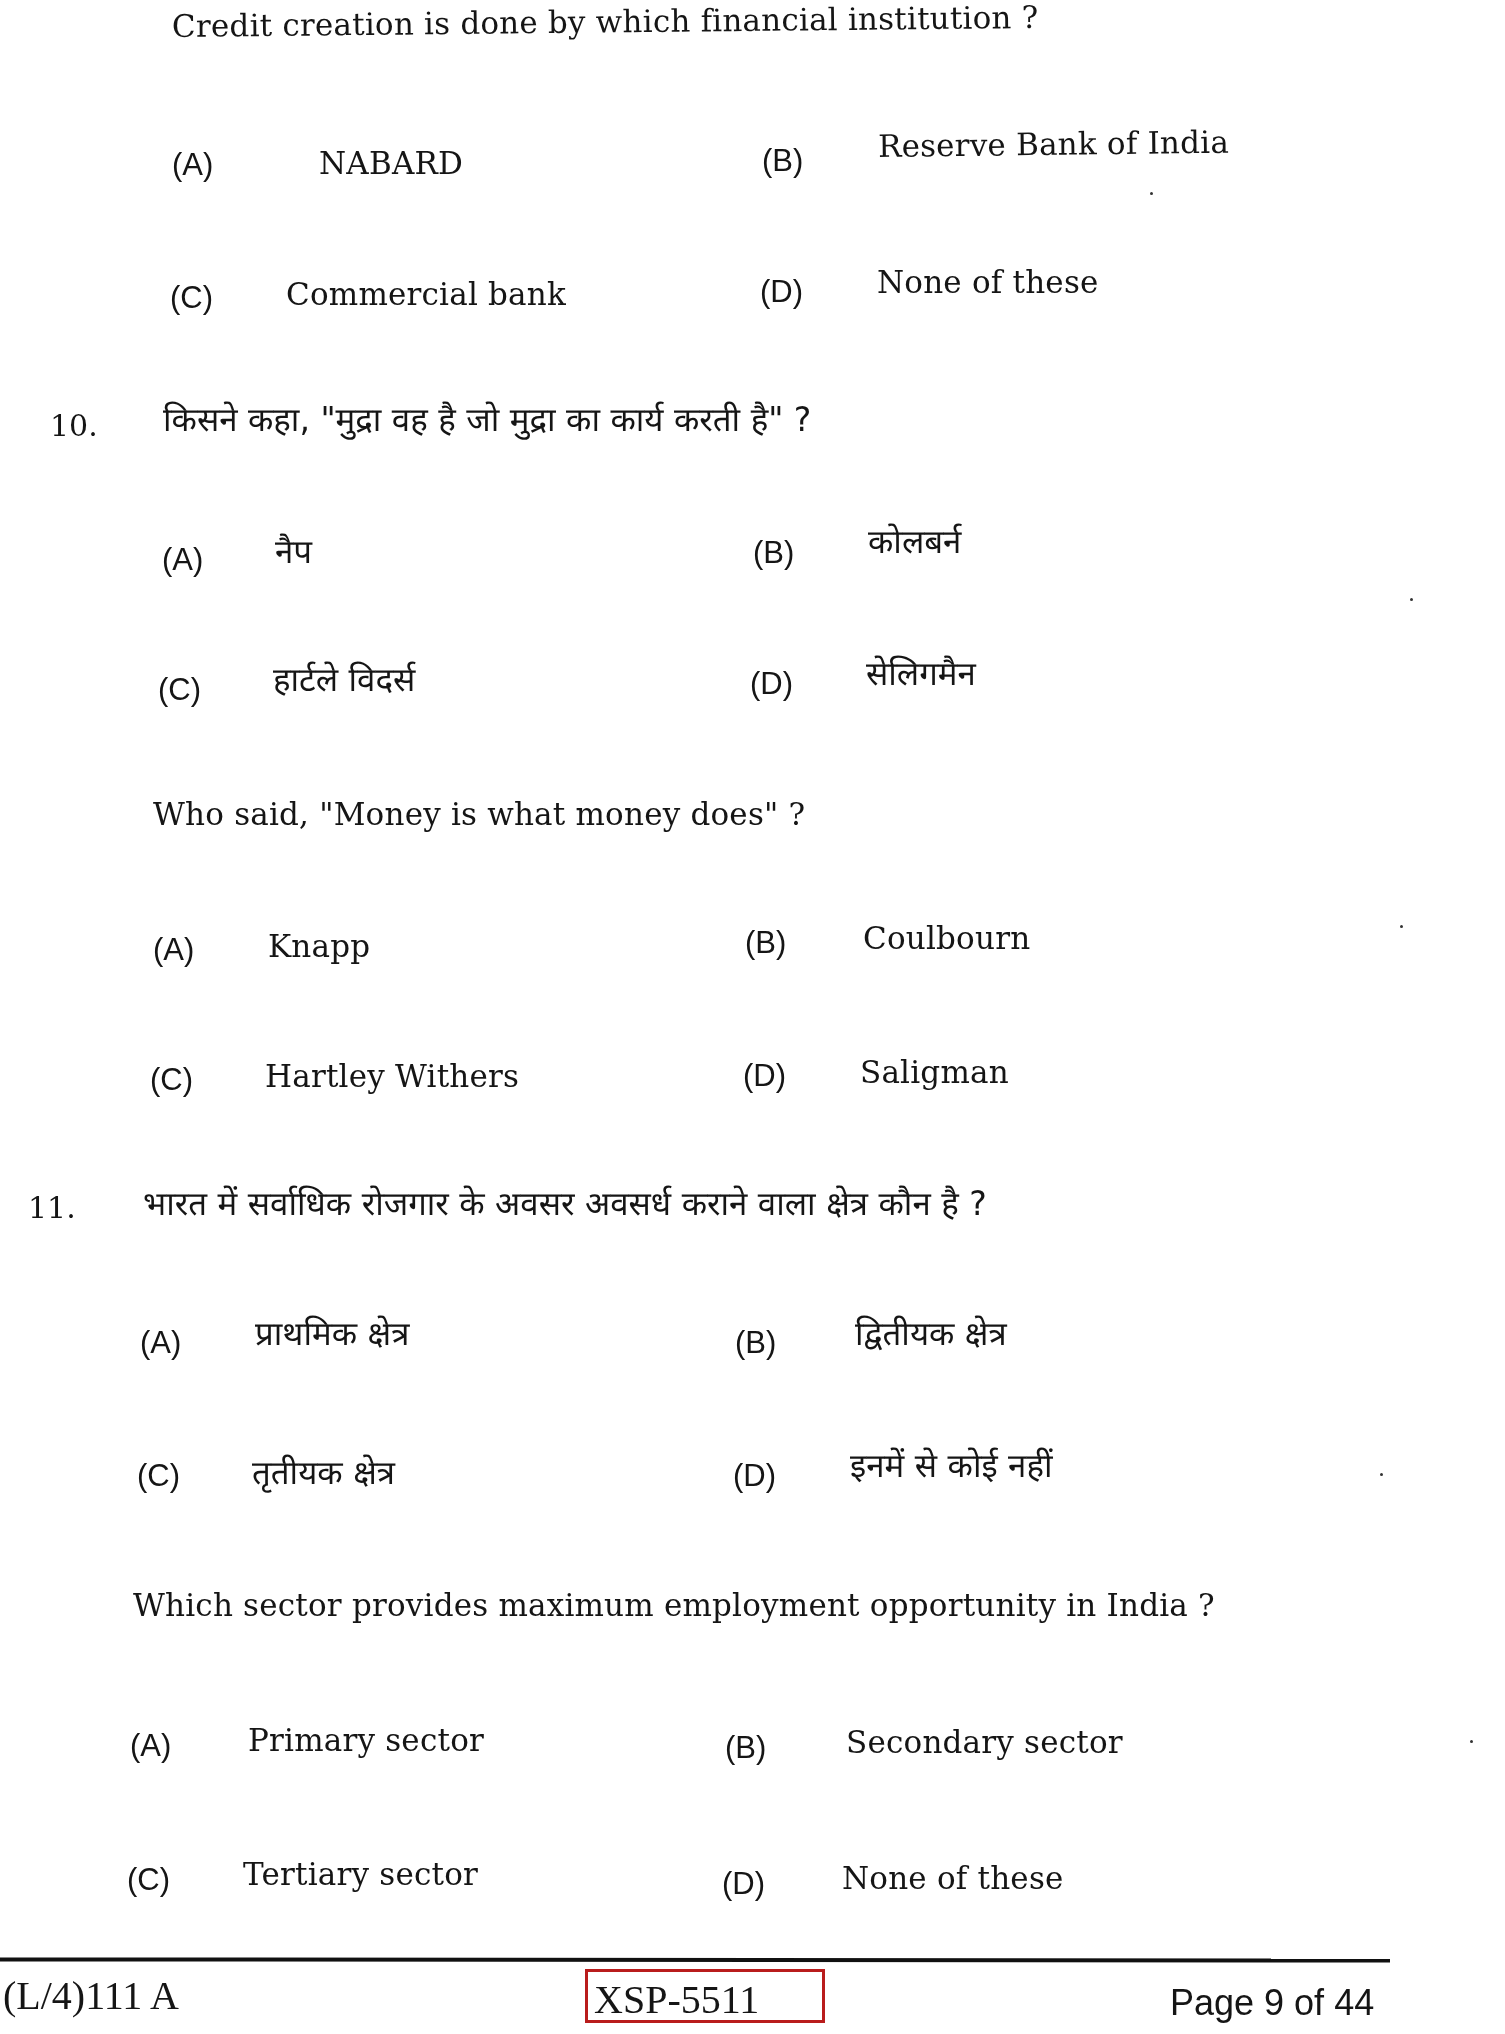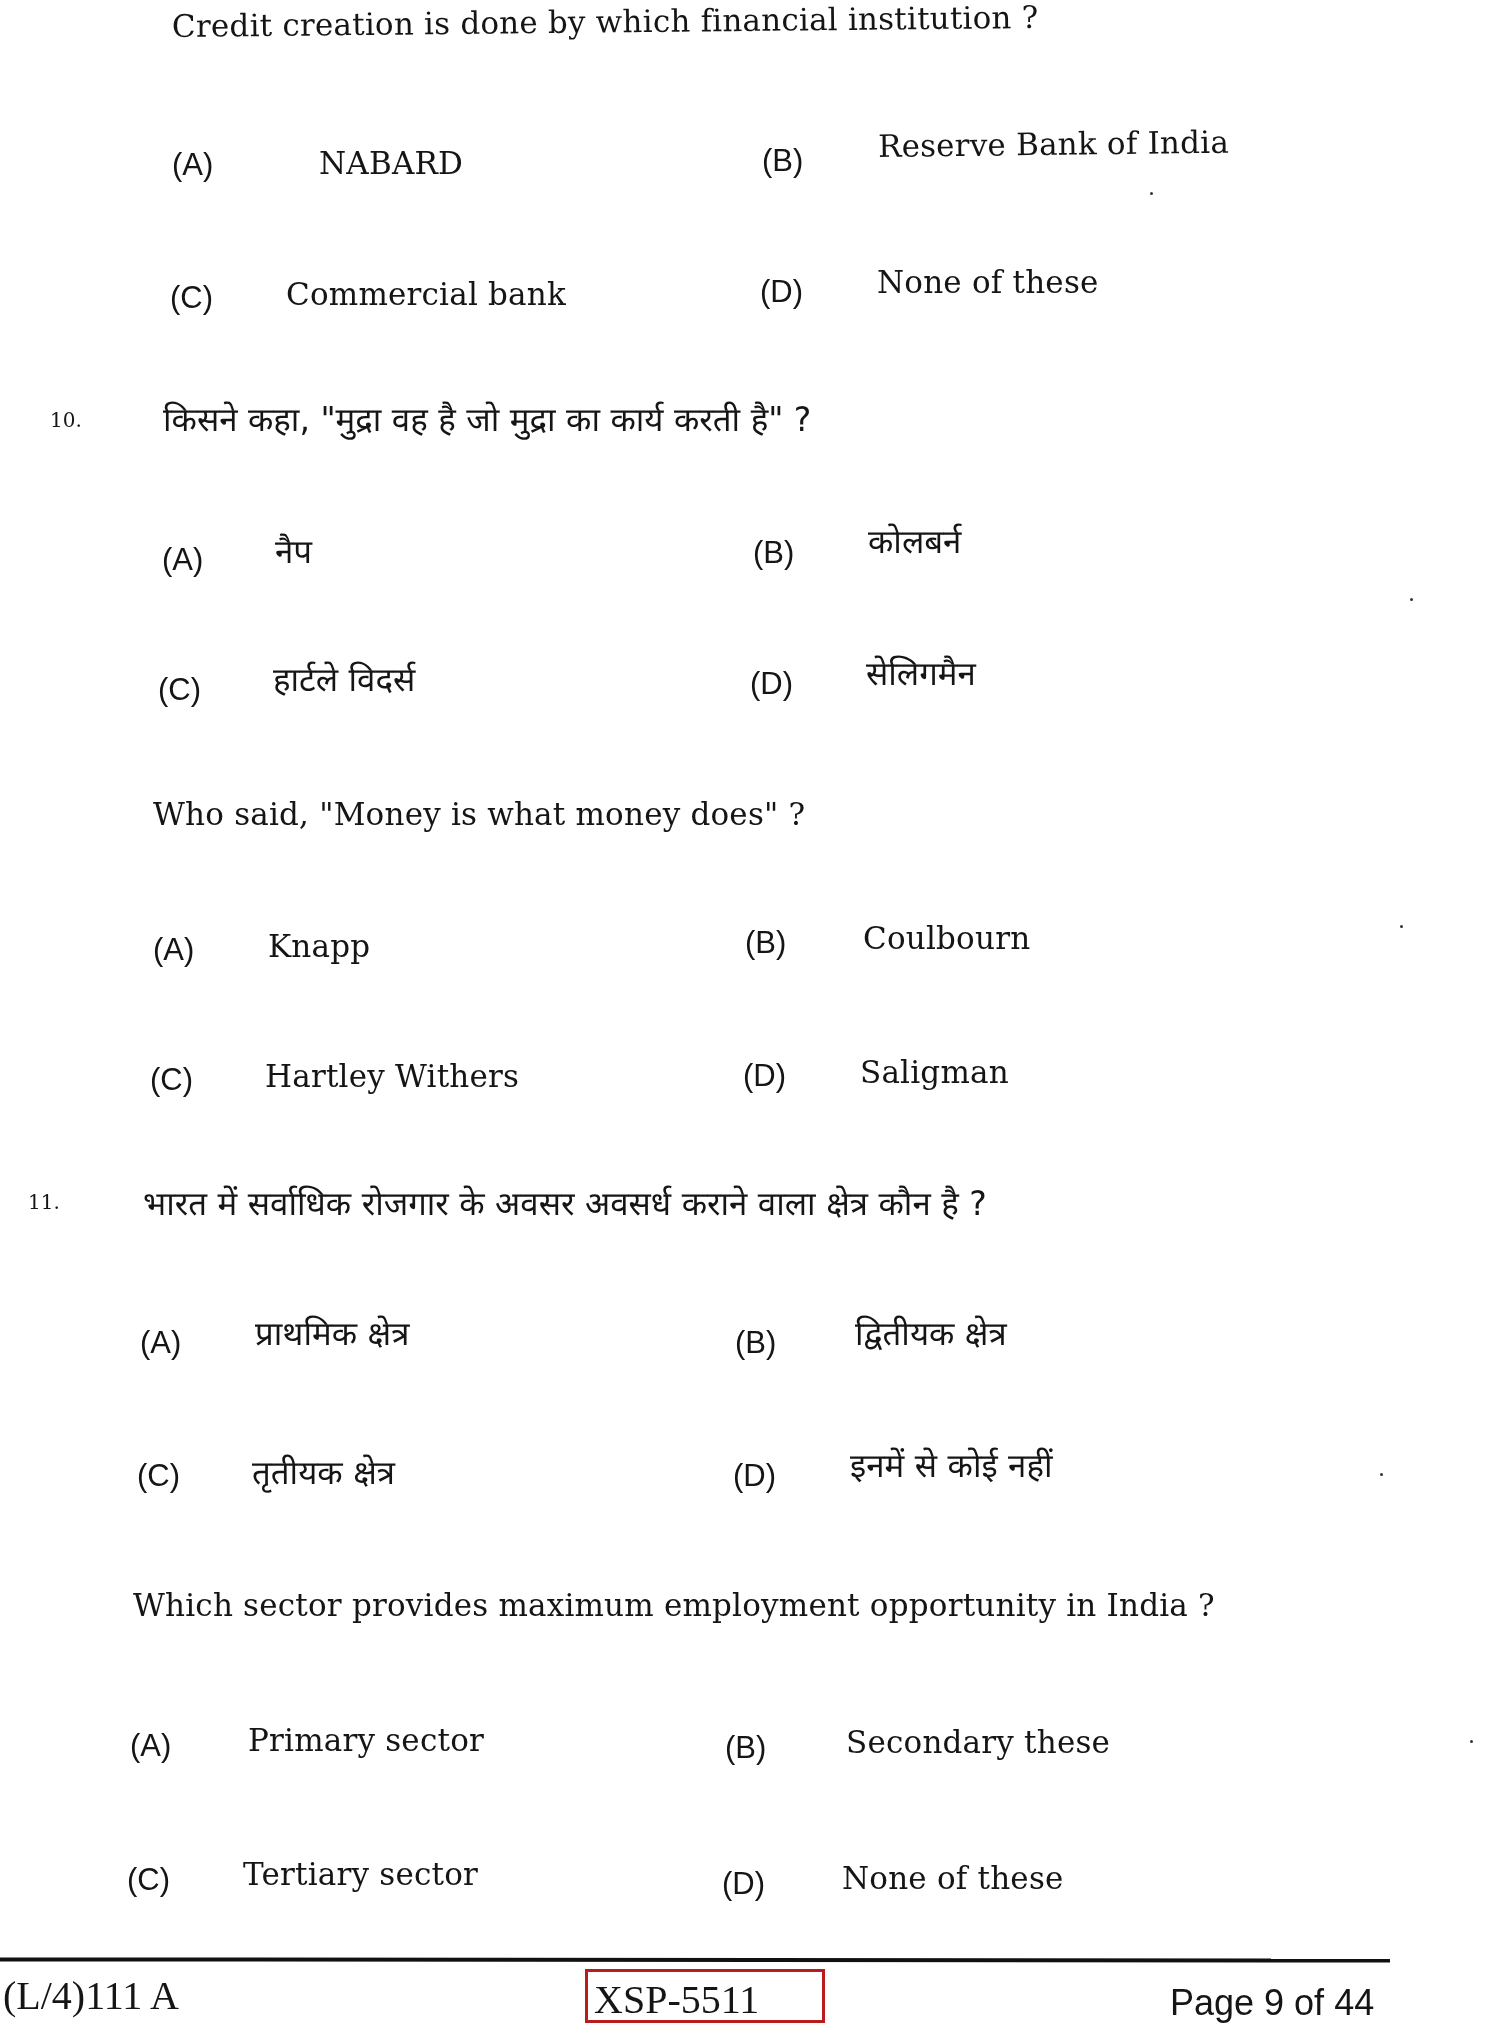--- a/index.html
+++ b/index.html
@@ -5,21 +5,21 @@
   html, body { margin: 0; padding: 0; background: #ffffff; }
   body {
     width: 1505px; height: 2034px; position: relative; overflow: hidden;
     color: #151515;
     font-family: "DejaVu Serif", "Liberation Serif", serif;
   }
   .abs { position: absolute; white-space: nowrap; }
   .en { font-family: "DejaVu Serif", serif; font-size: 31px; letter-spacing: 0.2px; }
   .hi { font-family: "DejaVu Sans", sans-serif; font-size: 33px; }
   .lbl { font-family: "Liberation Sans", "DejaVu Sans", sans-serif; font-size: 31px; }
-  .qnum { font-family: "DejaVu Serif", serif; font-size: 20px; }
+  .qnum { font-family: "DejaVu Serif", serif; font-size: 30px; }
   .rule { position: absolute; left: 0; top: 1958px; width: 1390px; height: 4px; background: #111; transform: rotate(0.05deg); }
   .footer-left { font-family: "Liberation Serif", serif; font-size: 40px; }
   .code-box { position: absolute; left: 585px; top: 1969px; width: 240px; height: 54px; border: 3px solid #b91c1c; box-sizing: border-box; }
   .code-box span { position: absolute; left: 6px; top: 4px; font-family: "Liberation Serif", serif; font-size: 40px; }
   .footer-right { font-family: Liberation Sans, sans-serif; font-size: 36px; }
   .dot { position: absolute; width: 3px; height: 3px; background: #333; border-radius: 50%; }
 </style>
 </head>
 <body>
 
@@ -67,21 +67,21 @@
 <div class="abs lbl" style="left:137px; top:1458px;">(C)</div>
 <div class="abs hi" style="left:252px; top:1449px;">तृतीयक क्षेत्र</div>
 <div class="abs lbl" style="left:733px; top:1458px;">(D)</div>
 <div class="abs hi" style="left:850px; top:1442px;">इनमें से कोई नहीं</div>
 
 <div class="abs en" style="left:133px; top:1587px;">Which sector provides maximum employment opportunity in India ?</div>
 
 <div class="abs lbl" style="left:130px; top:1728px;">(A)</div>
 <div class="abs en" style="left:248px; top:1722px;">Primary sector</div>
 <div class="abs lbl" style="left:725px; top:1730px;">(B)</div>
-<div class="abs en" style="left:846px; top:1724px;">Secondary these</div>
+<div class="abs en" style="left:846px; top:1724px;">Secondary sector</div>
 <div class="abs lbl" style="left:127px; top:1862px;">(C)</div>
 <div class="abs en" style="left:243px; top:1856px;">Tertiary sector</div>
 <div class="abs lbl" style="left:722px; top:1866px;">(D)</div>
 <div class="abs en" style="left:842px; top:1860px;">None of these</div>
 
 <div class="dot" style="left:1410px; top:598px;"></div>
 <div class="dot" style="left:1400px; top:925px;"></div>
 <div class="dot" style="left:1470px; top:1740px;"></div>
 <div class="dot" style="left:1380px; top:1473px;"></div>
 <div class="dot" style="left:1150px; top:192px;"></div>

